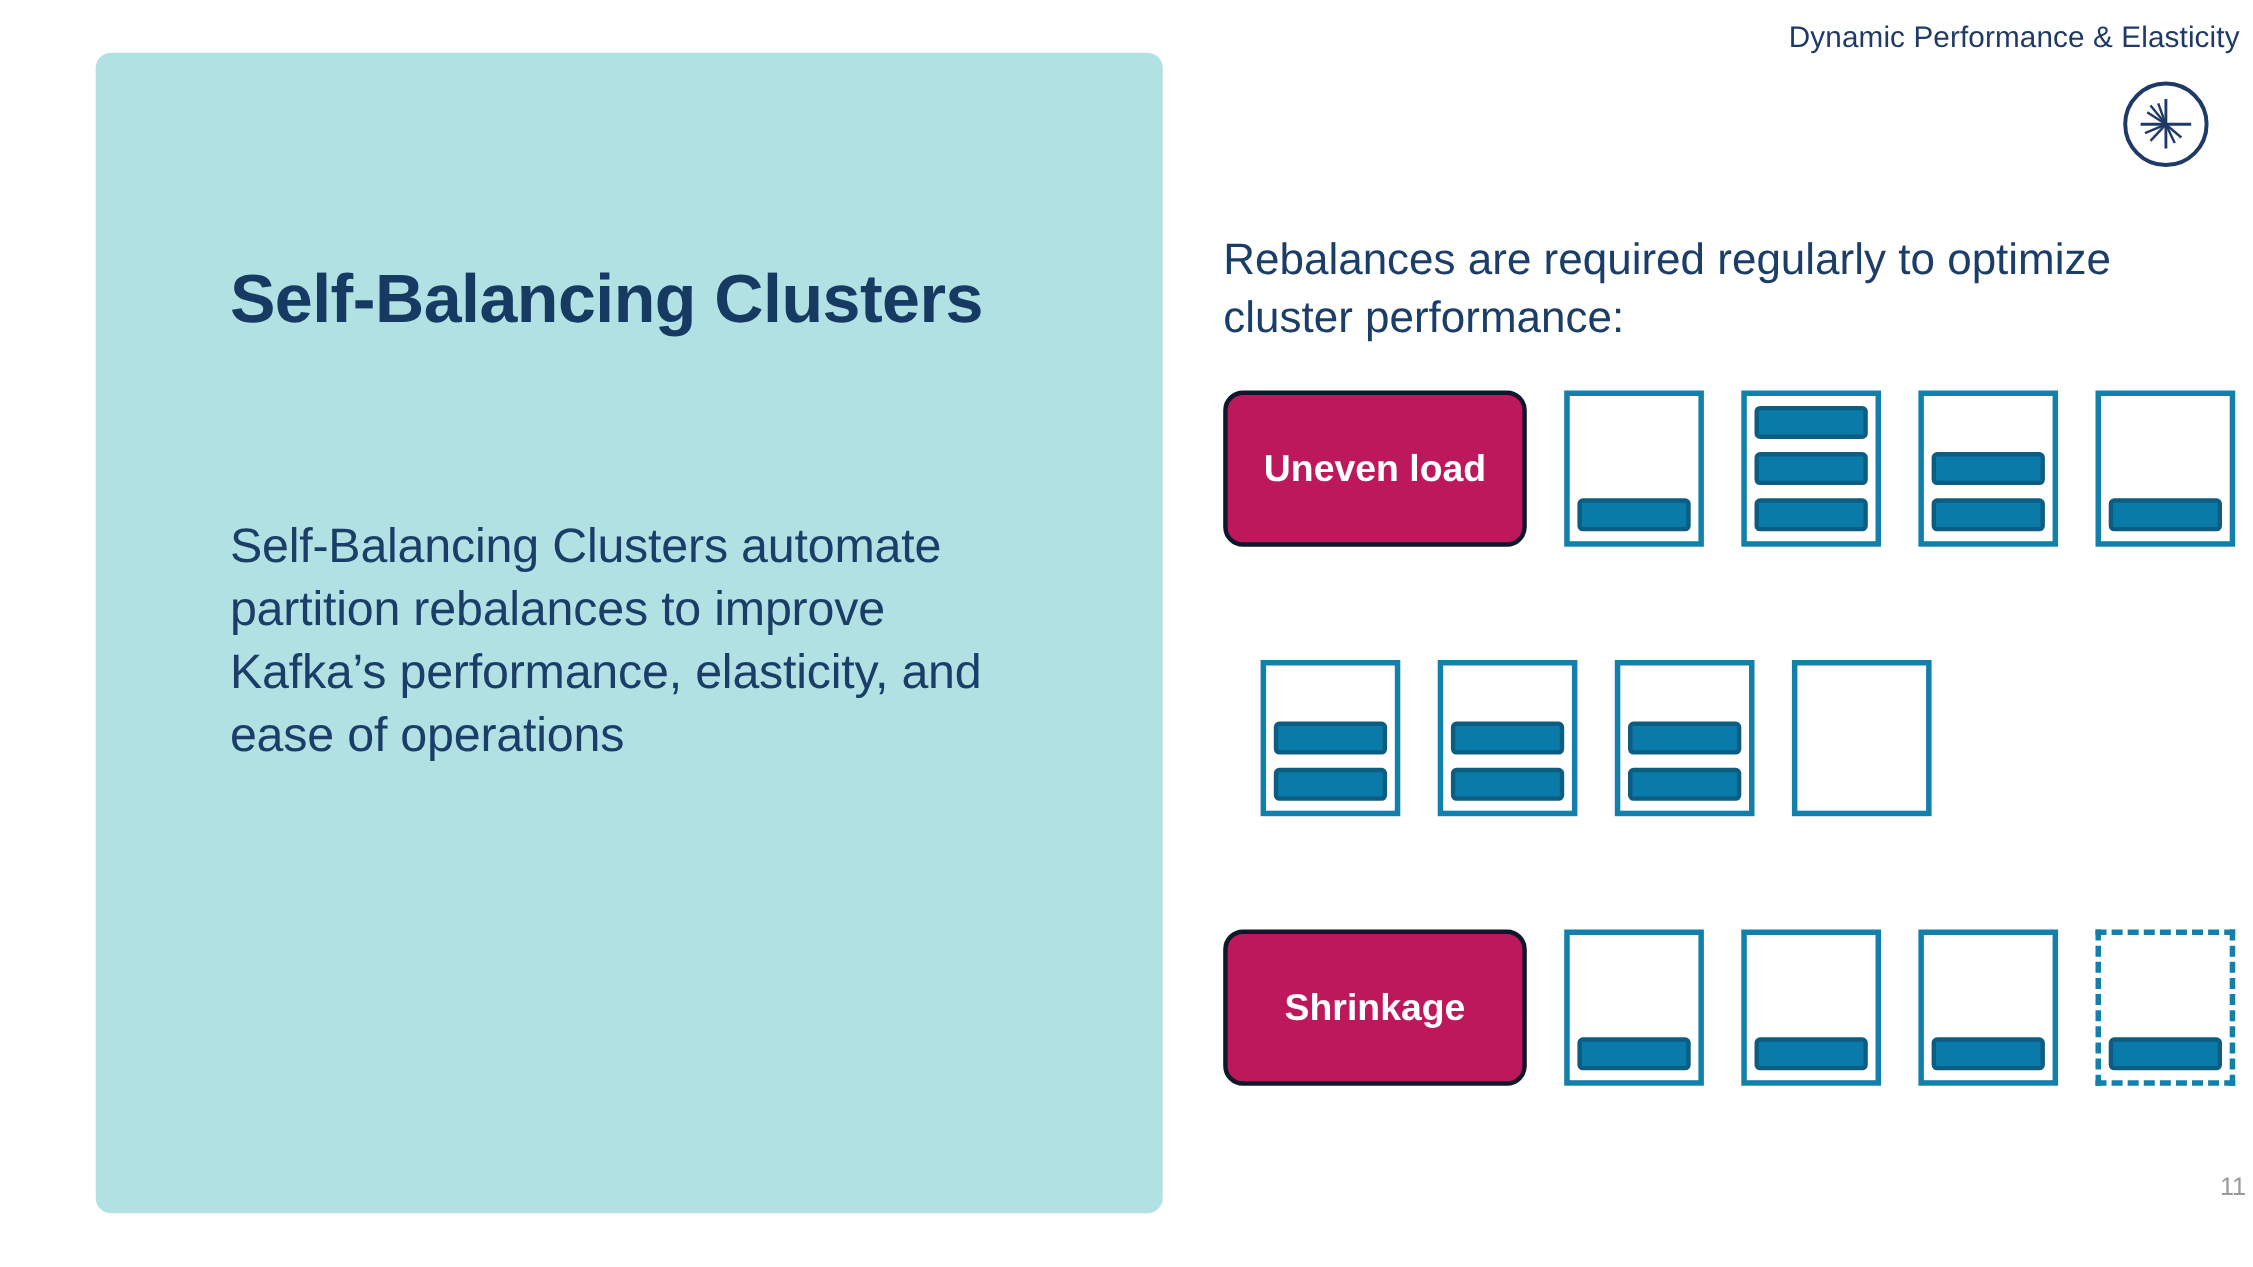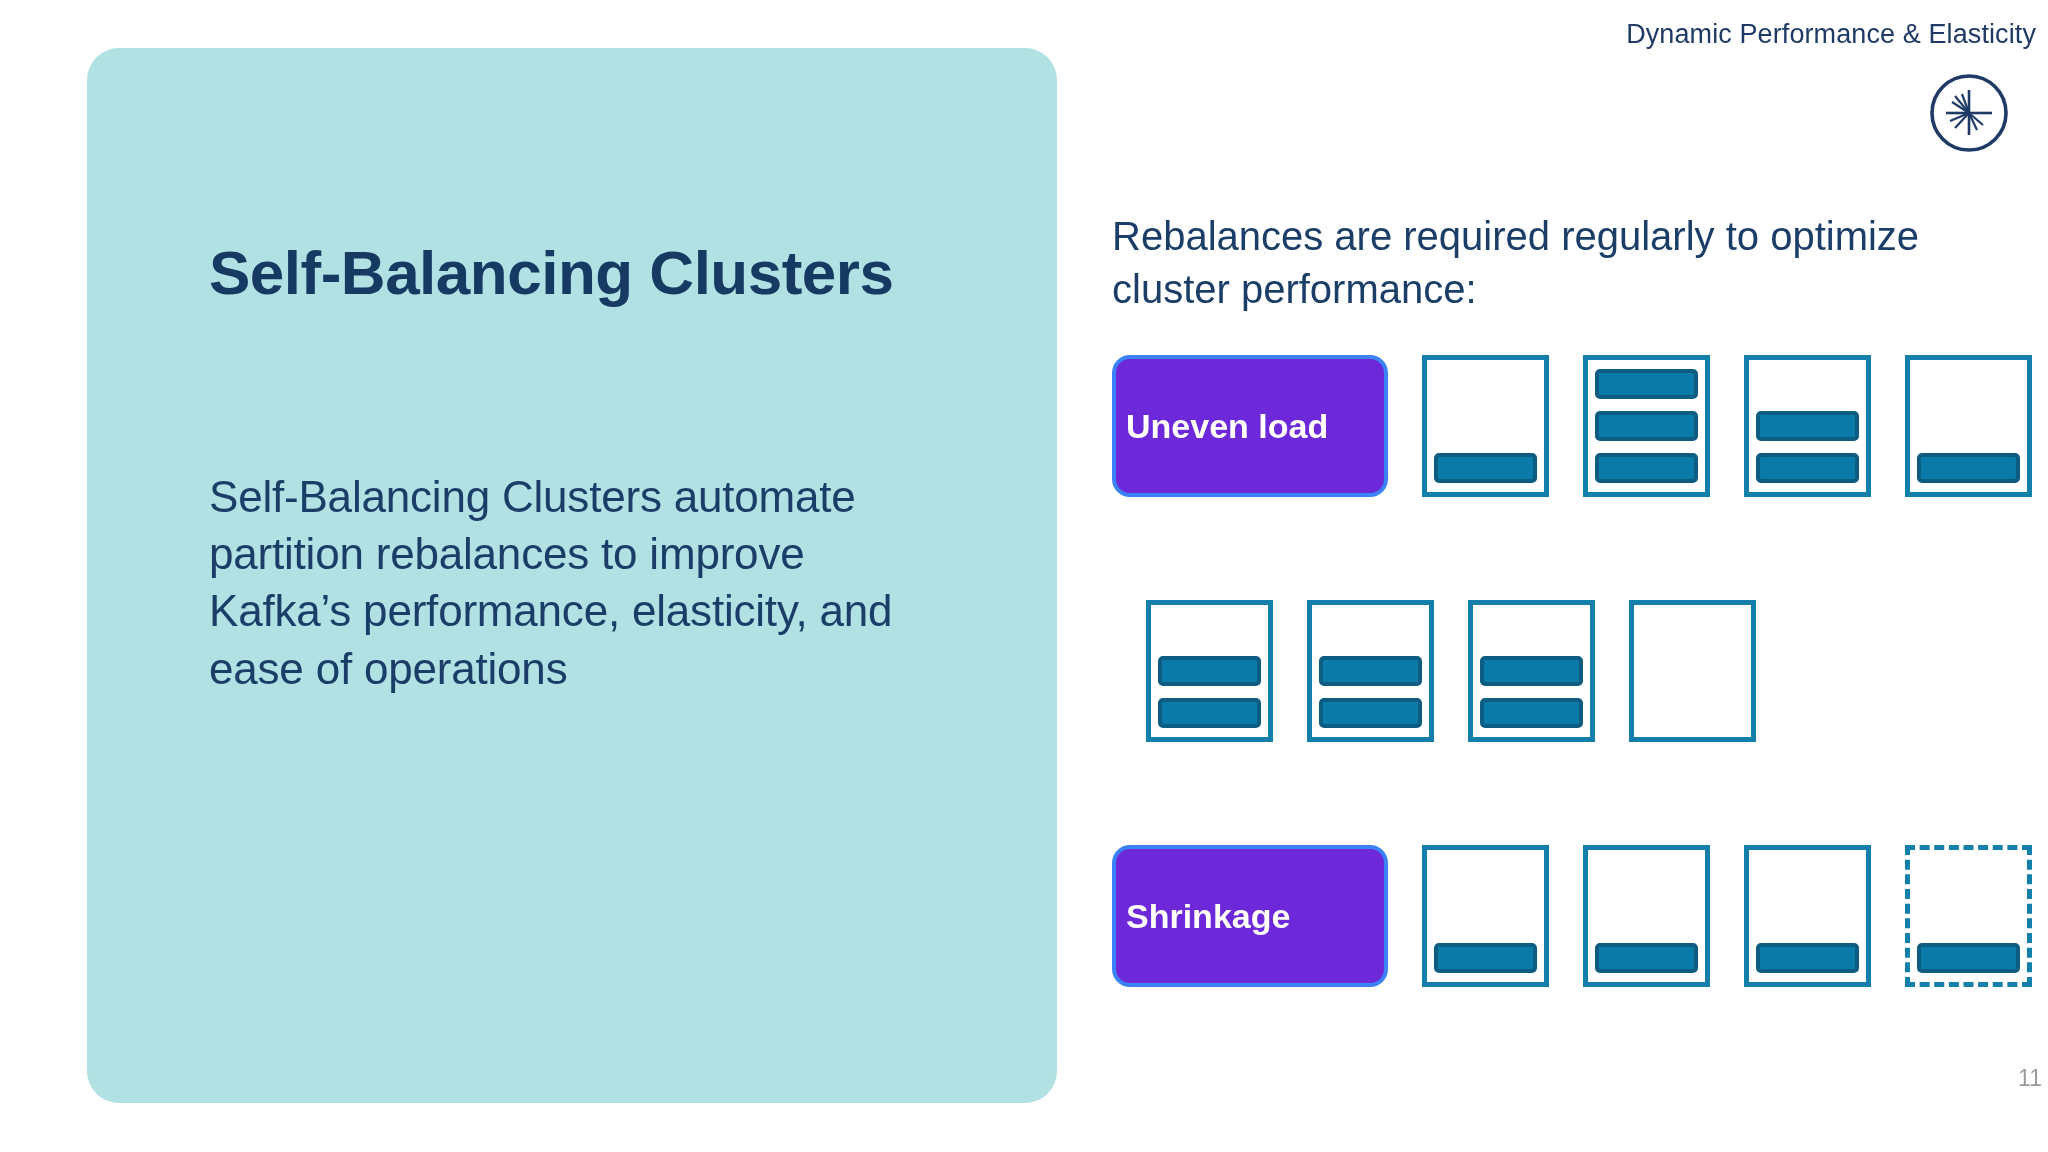--- a/index.html
+++ b/index.html
@@ -43,21 +43,21 @@
   .logo-wrap svg { display: block; width: 82px; height: 82px; }
 
   
   .panel {
     position: absolute;
     left: 53px;
     top: 48px;
     width: 970px;
     height: 1055px;
     background: #b2e1e4;
-    border-radius: 32px;
+    border-radius: 14px;
   }
 
   .panel-title {
     position: absolute;
     left: 122px;
     top: 190px;
     width: 780px;
     font-size: 62px;
     line-height: 1.12;
     font-weight: 700;
@@ -102,25 +102,26 @@
     align-items: flex-start;
     height: 142px;
     margin-bottom: 103px;
   }
   .row:last-child { margin-bottom: 0; }
 
   
   .pill {
     width: 276px;
     height: 142px;
-    background: #6d28d9;
-    border: 4px solid #3b82f6;
+    background: #be185d;
+    border: 4px solid #0f172a;
     border-radius: 18px;
     display: flex;
     align-items: center;
+    justify-content: center;
     text-align: center;
     color: #ffffff;
     font-size: 34px;
     font-weight: 700;
     line-height: 1.2;
     padding: 0 10px;
     flex: 0 0 auto;
   }
 
   

